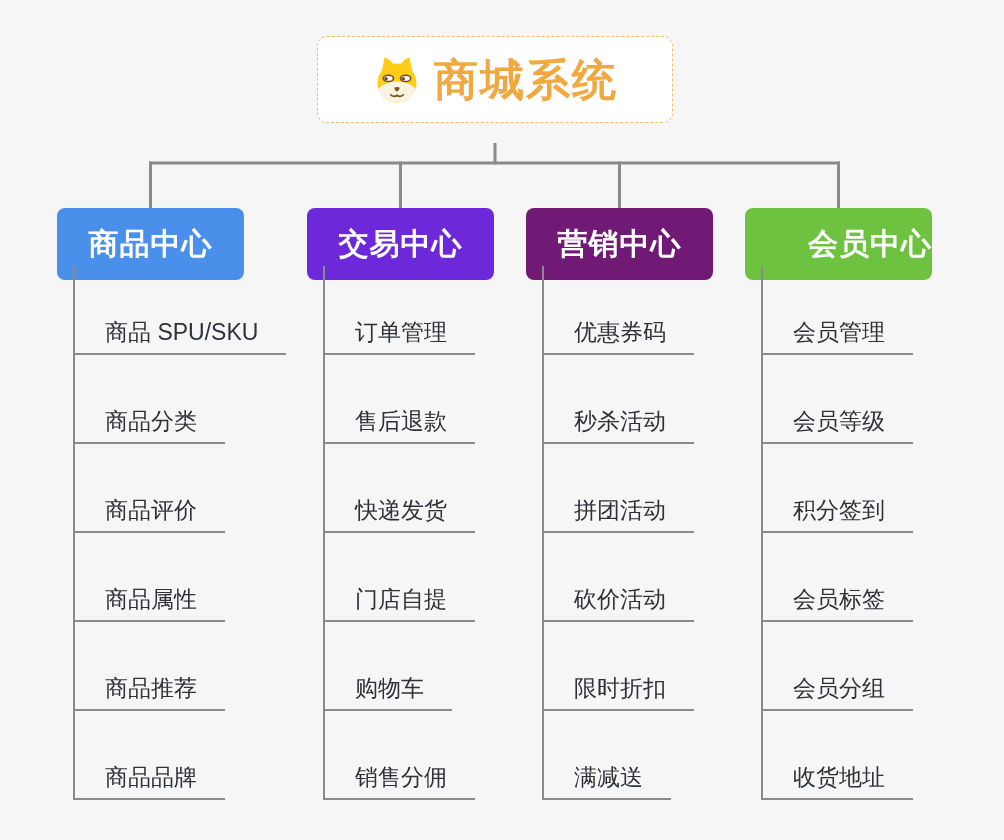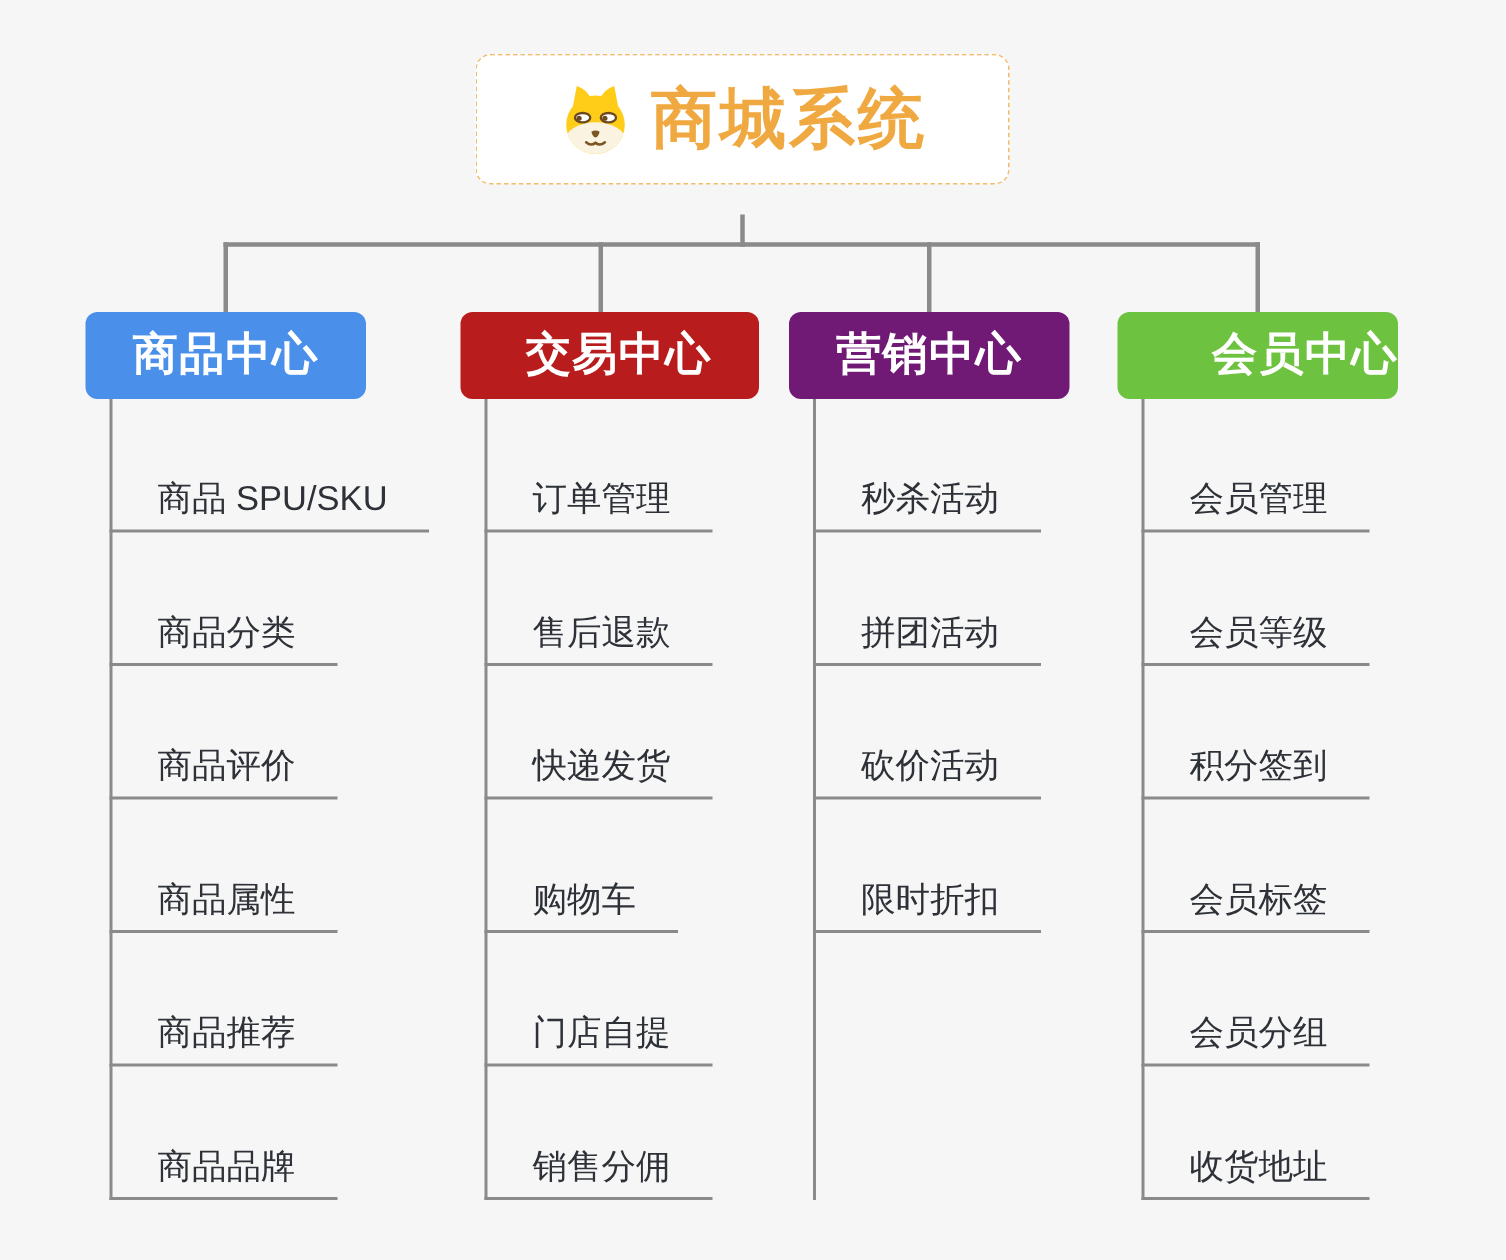--- a/index.html
+++ b/index.html
@@ -17,21 +17,21 @@
     display:flex;align-items:center;justify-content:center;z-index:2;
     box-sizing:border-box;
   }
   .root-title{
     font-size:44px;font-weight:bold;letter-spacing:2px;line-height:1;
   }
   .root-icon{margin-right:12px;flex:0 0 auto;}
   
   .column{position:absolute;top:208px;width:260px;z-index:1;}
   .branch-box{
-    width:187px;height:58px;border-radius:8px;
+    width:187px;height:72px;border-radius:8px;
     display:flex;align-items:center;justify-content:center;
     cursor:default;
   }
   .branch-label{
     color:#ffffff;font-size:30px;font-weight:bold;letter-spacing:1px;line-height:1;
   }
   .vline{
     position:absolute;left:16px;top:58px;width:2px;height:534px;background:#8a8a8a;
   }
   .rows{position:absolute;left:0;top:58px;width:260px;}
@@ -99,63 +99,69 @@
     <div class="row">
         <span class="item">商品推荐</span>
       </div>
     <div class="row">
         <span class="item">商品品牌</span>
       </div>
   </div>
 </div>
 
 <div class="column" style="left:307px">
-  <div class="branch-box" style="background-color: #b91c1c; padding-left: 12px;">
+  <div class="branch-box" style="background-color: #6d28d9;">
     <span class="branch-label">交易中心</span>
   </div>
   <div class="vline"></div>
   <div class="rows">
     <div class="row">
         <span class="item">订单管理</span>
       </div>
     <div class="row">
         <span class="item">售后退款</span>
       </div>
     <div class="row">
         <span class="item">快递发货</span>
       </div>
     <div class="row">
-        <span class="item">购物车</span>
+        <span class="item">门店自提</span>
       </div>
     <div class="row">
-        <span class="item">门店自提</span>
+        <span class="item">购物车</span>
       </div>
     <div class="row">
         <span class="item">销售分佣</span>
       </div>
   </div>
 </div>
 
 <div class="column" style="left:526px">
   <div class="branch-box" style="background-color: #701a75;">
     <span class="branch-label">营销中心</span>
   </div>
   <div class="vline"></div>
   <div class="rows">
     <div class="row">
+        <span class="item">优惠券码</span>
+      </div>
+    <div class="row">
         <span class="item">秒杀活动</span>
       </div>
     <div class="row">
         <span class="item">拼团活动</span>
       </div>
     <div class="row">
         <span class="item">砍价活动</span>
       </div>
     <div class="row">
         <span class="item">限时折扣</span>
+      </div>
+    <div class="row">
+        <span class="item">满减送</span>
       </div>
   </div>
 </div>
 
 <div class="column" style="left:745px">
   <div class="branch-box" style="background-color: rgb(109, 194, 63); justify-content: flex-end;">
     <span class="branch-label">会员中心</span>
   </div>
   <div class="vline"></div>
   <div class="rows">

